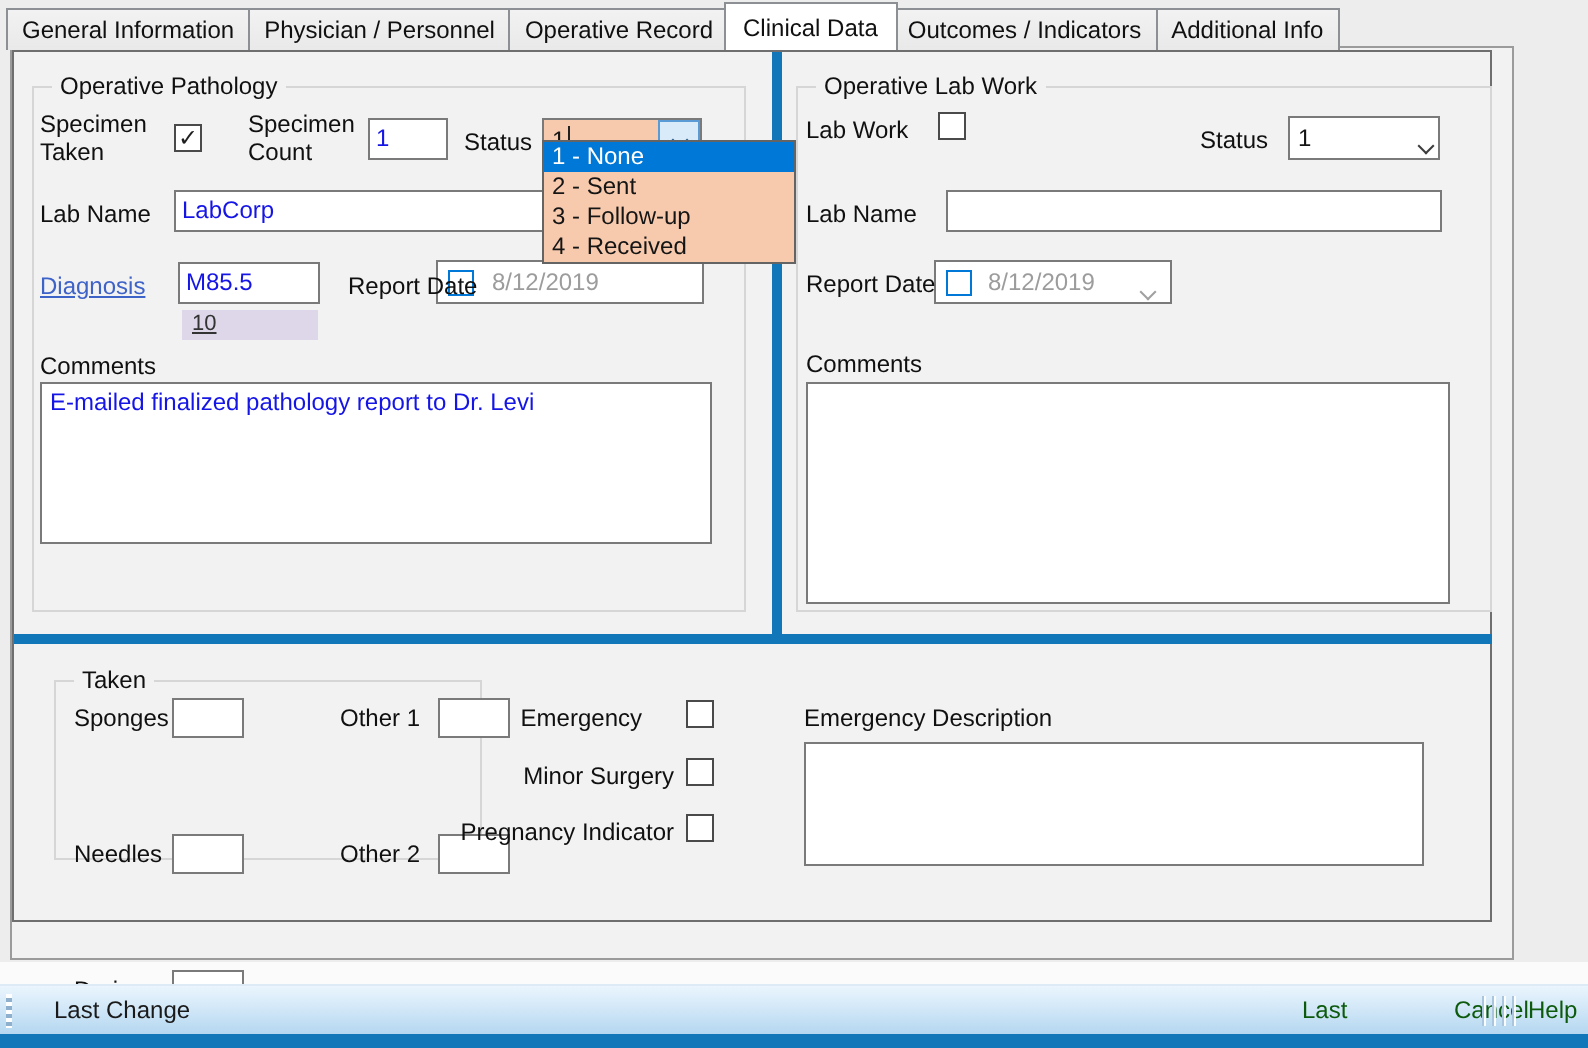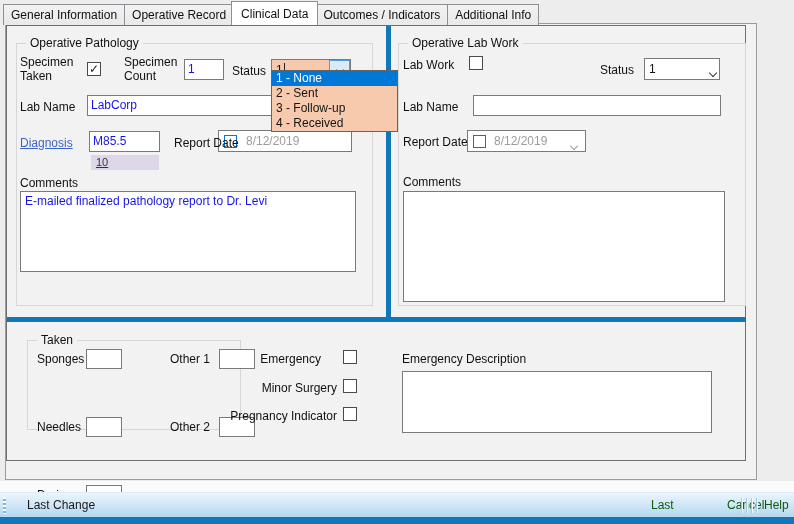--- a/index.html
+++ b/index.html
@@ -85,20 +85,23 @@
 <body>
 
 <div id="app">
 
   <div class="tabstrip">
 
       <div class="tab">
         <span>General Information</span>
       </div>
 
+      <div class="tab">
+        <span>Physician / Personnel</span>
+      </div>
 
       <div class="tab">
         <span>Operative Record</span>
       </div>
 
       <div class="tab active">
         <span>Clinical Data</span>
       </div>
 
       <div class="tab">

